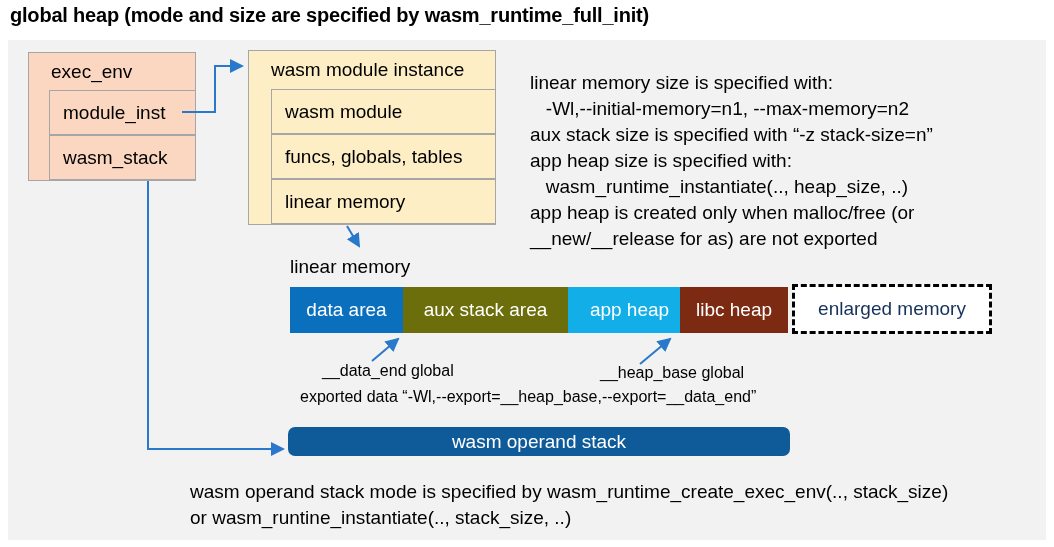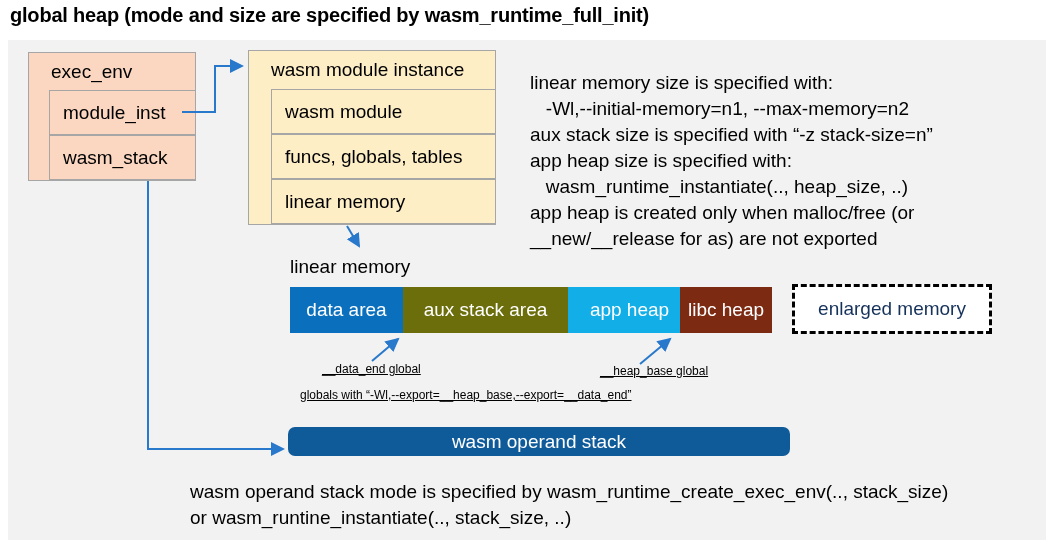--- a/index.html
+++ b/index.html
@@ -27,26 +27,26 @@
   .notes-top{left:530px;top:70px;}
   .bottom-notes{left:190px;top:479px;}
 
   
   .lm-label{left:290px;top:256px;font-size:19px;}
   .seg{top:287px;height:46px;display:flex;align-items:center;justify-content:center;
        color:#ffffff;font-size:19px;box-sizing:border-box;}
   .seg-data{left:290px;width:113px;background:var(--data-area);}
   .seg-aux{left:403px;width:165px;background:var(--aux-stack);}
   .seg-app{left:568px;width:112px;background:var(--app-heap);padding-left:11px;}
-  .seg-libc{left:680px;width:92px;background:var(--libc-heap);}
+  .seg-libc{left:680px;width:108px;background:var(--libc-heap);}
   .seg-enlarged{left:792px;top:284px;width:200px;height:50px;background:#ffffff;
        border:3px dashed #000;color:var(--enlarged-text);display:flex;align-items:center;
        justify-content:center;font-size:19px;box-sizing:border-box;}
 
-  .ann{font-size:12px;text-decoration:underline;}
+  .ann{font-size:16px;}
   .ann-data-end{left:322px;top:362px;}
   .ann-heap-base{left:600px;top:364px;}
   .ann-exported{left:300px;top:388px;}
 
   .operand-bar{left:288px;top:427px;width:502px;height:29px;background:var(--operand-stack);
        color:#ffffff;display:flex;align-items:center;justify-content:center;font-size:19px;border-radius:7px;}
 
   .overlay{position:absolute;left:0;top:0;pointer-events:none;}
   .conn{fill:none;stroke:var(--connector);stroke-width:2;}
   .arrowhead{fill:var(--connector);}
@@ -85,21 +85,21 @@
 
   <div class="abs lm-label">linear memory</div>
   <div class="abs seg seg-data">data area</div>
   <div class="abs seg seg-aux">aux stack area</div>
   <div class="abs seg seg-app">app heap</div>
   <div class="abs seg seg-libc">libc heap</div>
   <div class="abs seg-enlarged">enlarged memory</div>
 
   <div class="abs ann ann-data-end">__data_end global</div>
   <div class="abs ann ann-heap-base">__heap_base global</div>
-  <div class="abs ann ann-exported">globals with “-Wl,--export=__heap_base,--export=__data_end”</div>
+  <div class="abs ann ann-exported">exported data “-Wl,--export=__heap_base,--export=__data_end”</div>
 
   <div class="abs operand-bar">wasm operand stack</div>
 
   <div class="abs bottom-notes">
     <div class="note-line">wasm operand stack mode is specified by wasm_runtime_create_exec_env(.., stack_size)</div>
     <div class="note-line">or wasm_runtine_instantiate(.., stack_size, ..)</div>
   </div>
 
   <svg class="overlay" width="1054" height="547">
     <defs>

